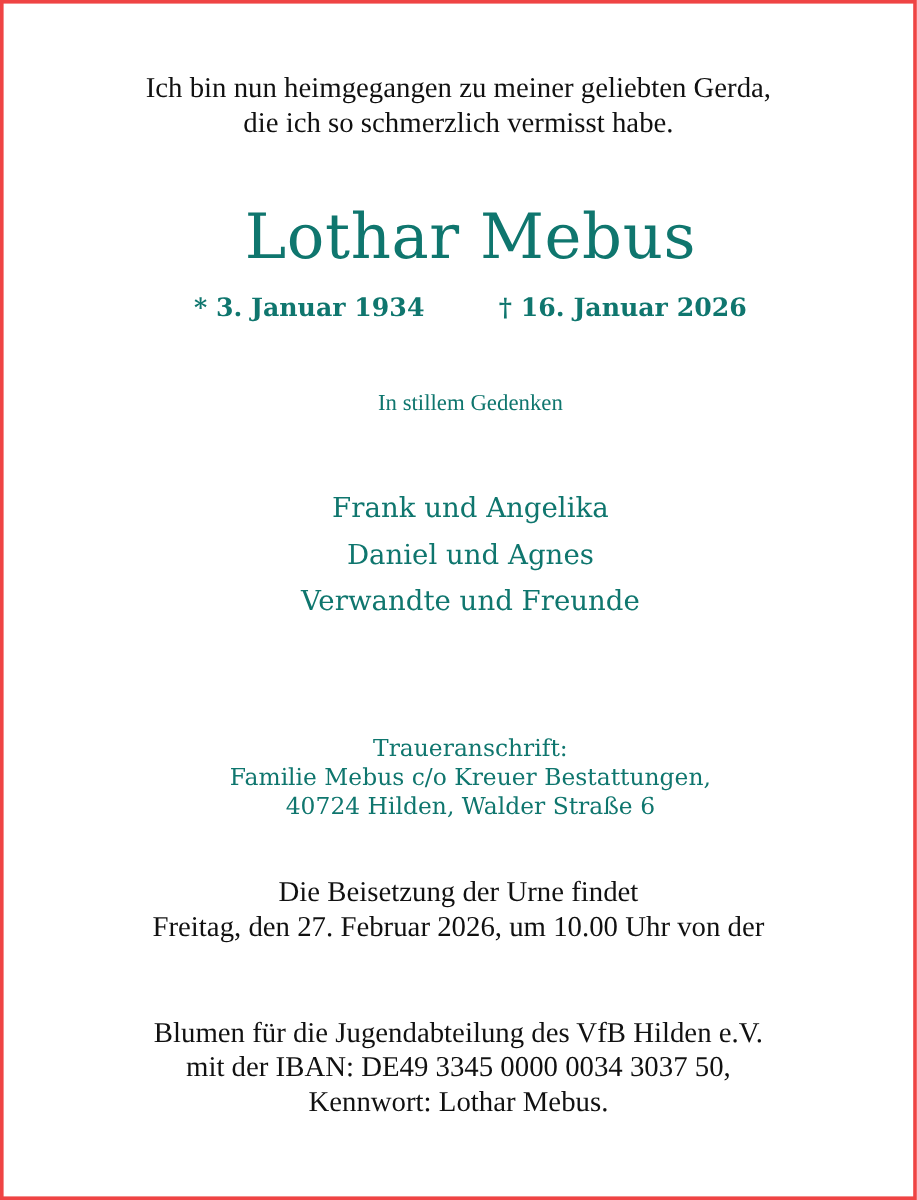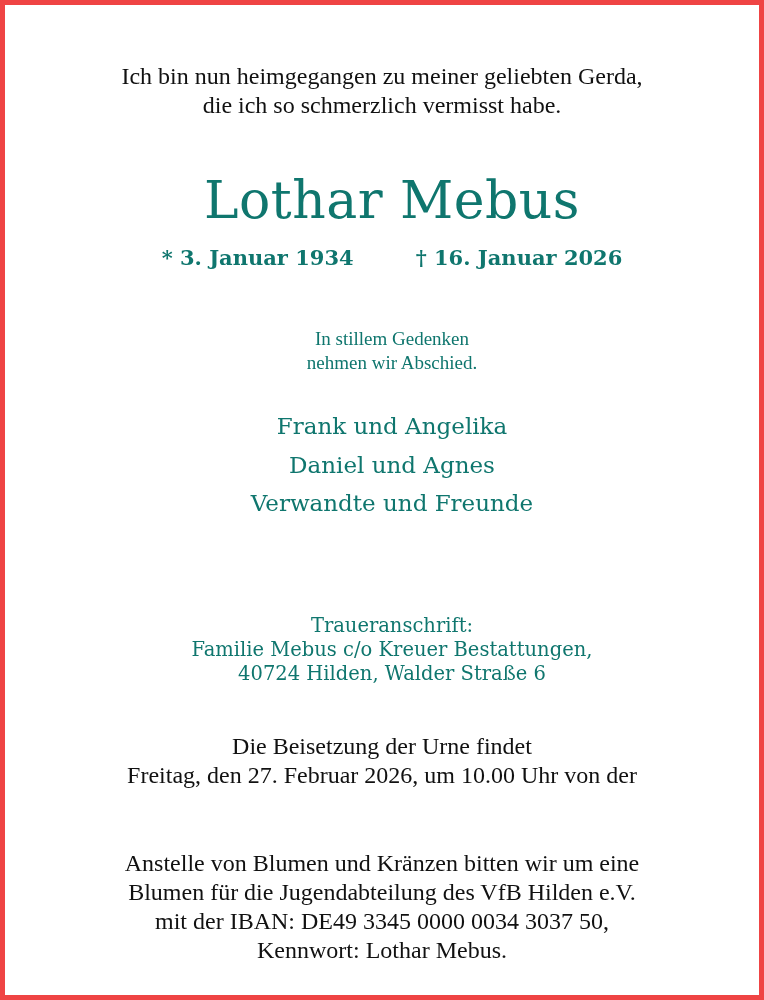--- a/index.html
+++ b/index.html
@@ -10,21 +10,21 @@
     body {
       width: 764px;
       height: 1000px;
       overflow: hidden;
     }
     .frame {
       position: relative;
       box-sizing: border-box;
       width: 764px;
       height: 1000px;
-      border: 5px solid #ef4444;
+      border: 3px solid #ef4444;
       background: #ffffff;
       color: #111111;
       text-align: center;
     }
     .block {
       position: absolute;
       left: 0;
       right: 0;
       text-align: center;
     }
@@ -93,40 +93,38 @@
   </div>
 
   <div class="block wide name">Lothar Mebus</div>
 
   <div class="block wide dates">
     <span class="birth">* 3. Januar 1934</span><span class="death">† 16. Januar 2026</span>
   </div>
 
   <div class="block wide remembrance">
     <span class="line">In stillem Gedenken</span>
-    <span class="line">nehmen wir Abschied.</span>
   </div>
 
   <div class="block wide family">
     <span class="line">Frank und Angelika</span>
     <span class="line">Daniel und Agnes</span>
     <span class="line">Verwandte und Freunde</span>
   </div>
 
   <div class="block wide address">
     <span class="line">Traueranschrift:</span>
     <span class="line">Familie Mebus c/o Kreuer Bestattungen,</span>
     <span class="line">40724 Hilden, Walder Straße 6</span>
   </div>
 
   <div class="block narrow funeral">
     <span class="line">Die Beisetzung der Urne findet</span>
     <span class="line">Freitag, den 27. Februar 2026, um 10.00 Uhr von der</span>
   </div>
 
   <div class="block narrow donation">
-    <span class="line">Anstelle von Blumen und Kränzen bitten wir um eine</span>
     <span class="line">Blumen für die Jugendabteilung des VfB Hilden e.V.</span>
     <span class="line">mit der IBAN: DE49 3345 0000 0034 3037 50,</span>
     <span class="line">Kennwort: Lothar Mebus.</span>
   </div>
 
 </div>
 
 </body></html>

